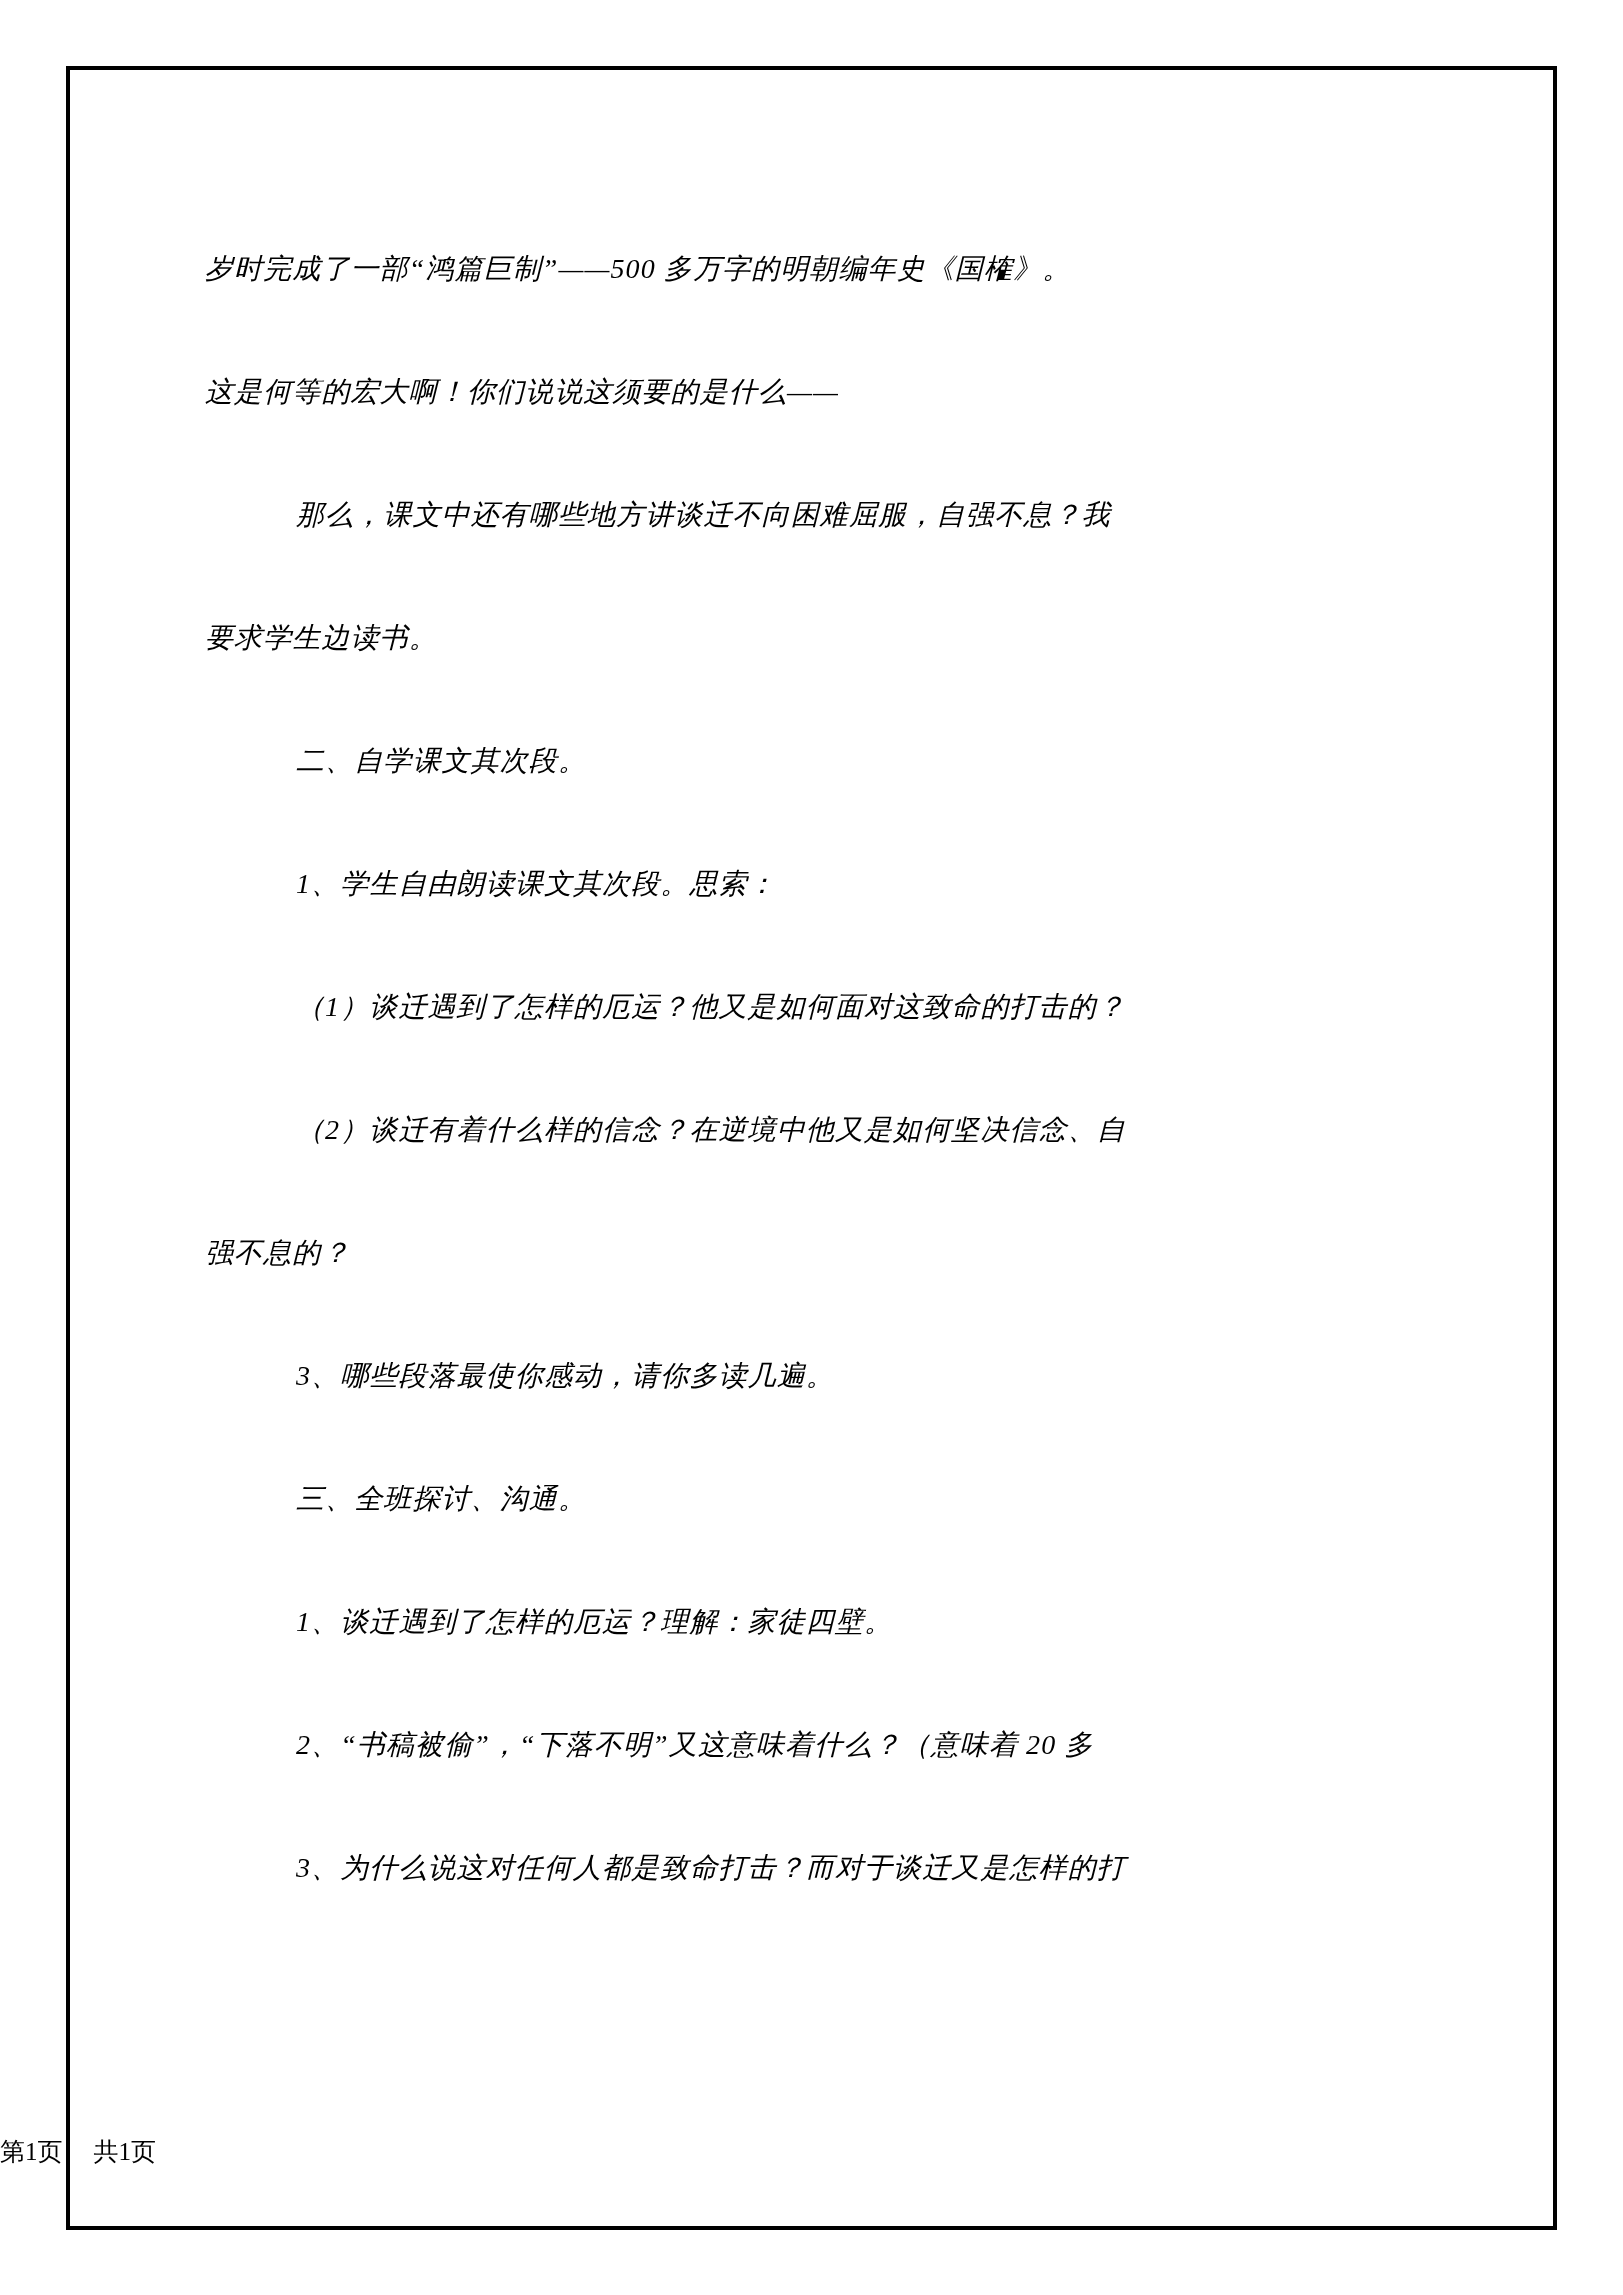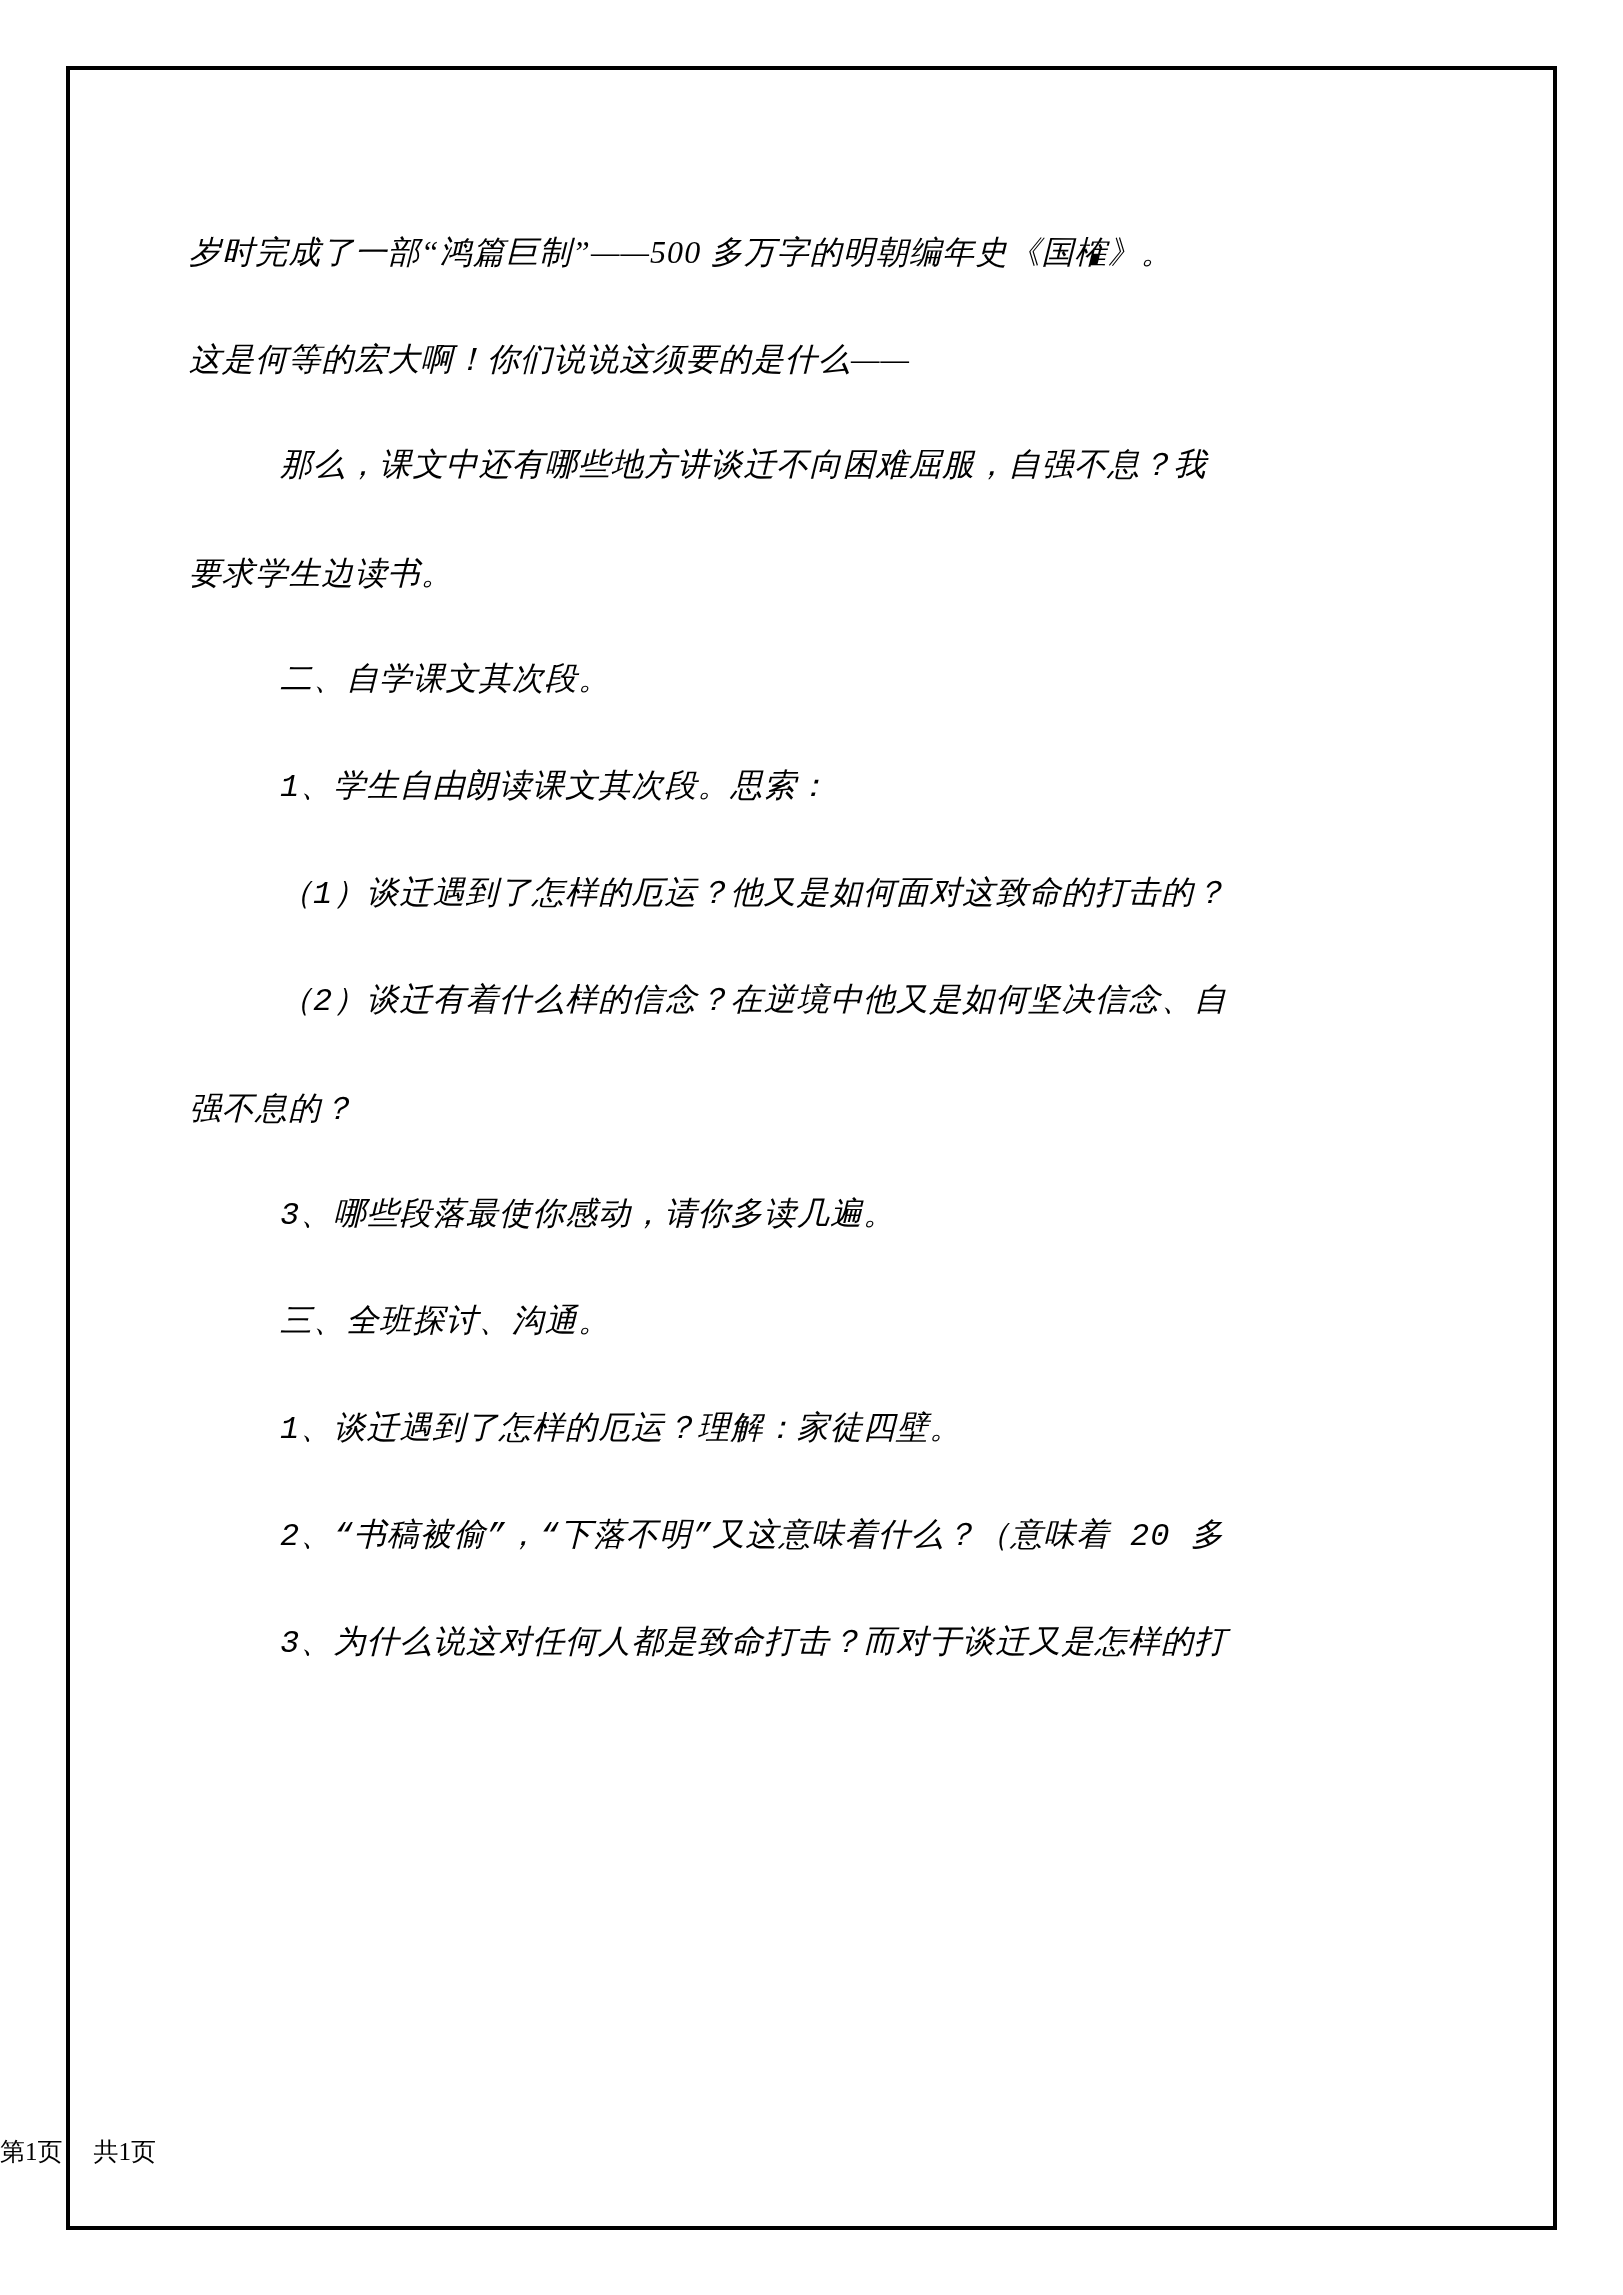--- a/index.html
+++ b/index.html
@@ -25,33 +25,32 @@
     background: #ffffff;
   }
   .content {
     position: absolute;
     left: 189px;
     top: 199px;
     width: 1252px;
     color: #000000;
   }
   .line {
-    margin: 0;
+    margin: 16px;
     padding: 0;
     height: 107px;
     line-height: 107px;
-    font-size: 32px;
+    font-size: 28px;
     letter-spacing: 1.1px;
     font-style: italic;
     white-space: nowrap;
     color: #000000;
   }
   .line.indent {
     padding-left: 91px;
-    font-family: Liberation Mono, monospace;
   }
   .footer {
     position: absolute;
     left: 0;
     top: 2135px;
     width: 1623px;
     height: 34px;
     line-height: 34px;
     font-size: 25px;
     color: #000000;

